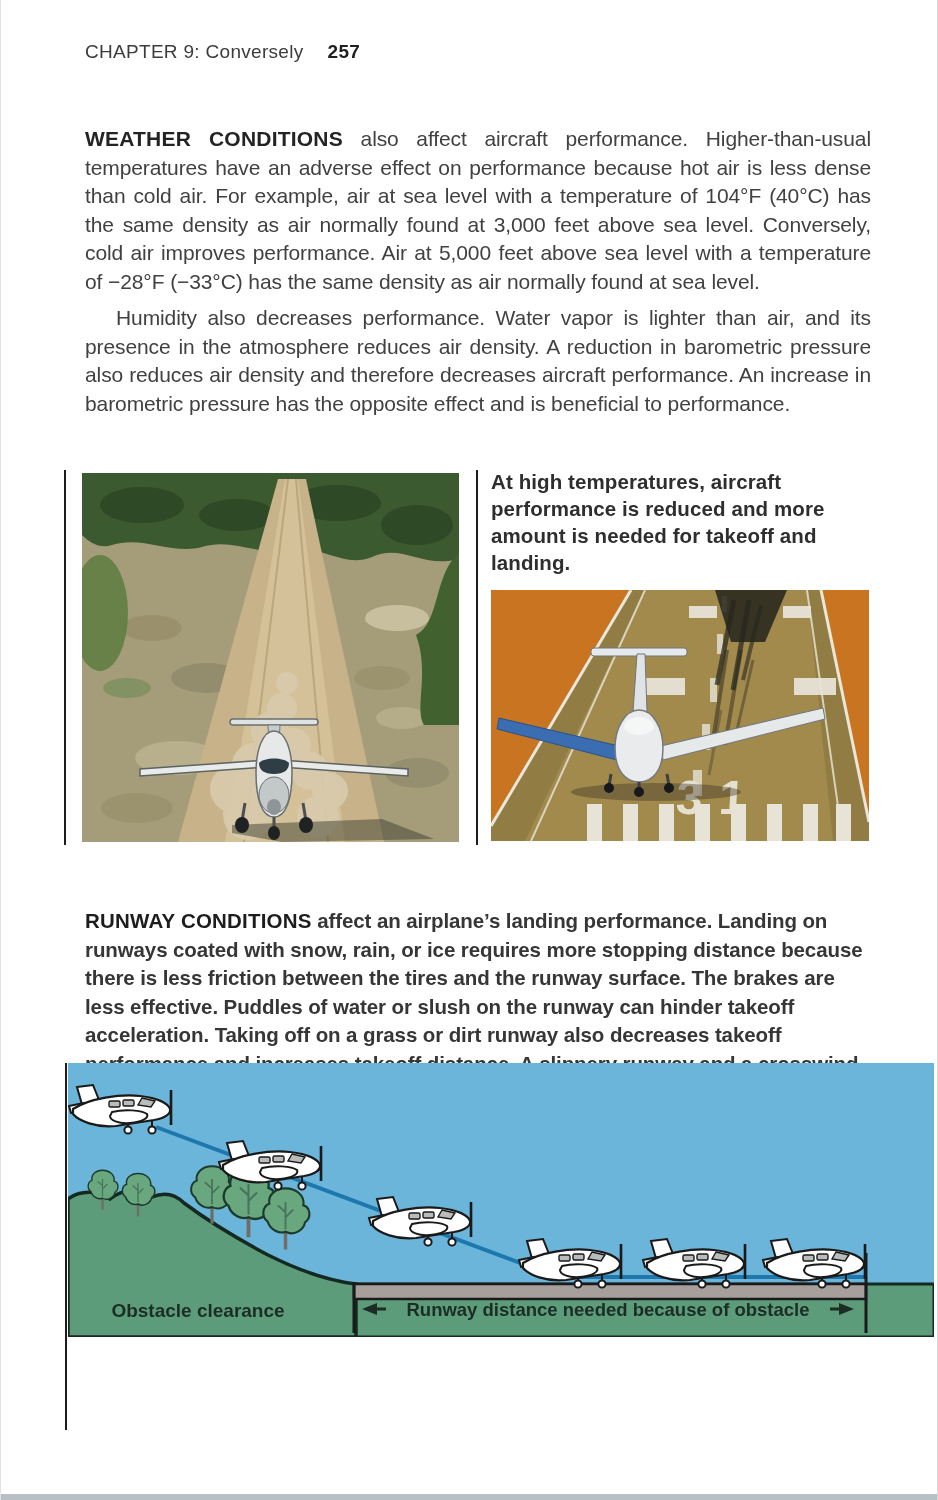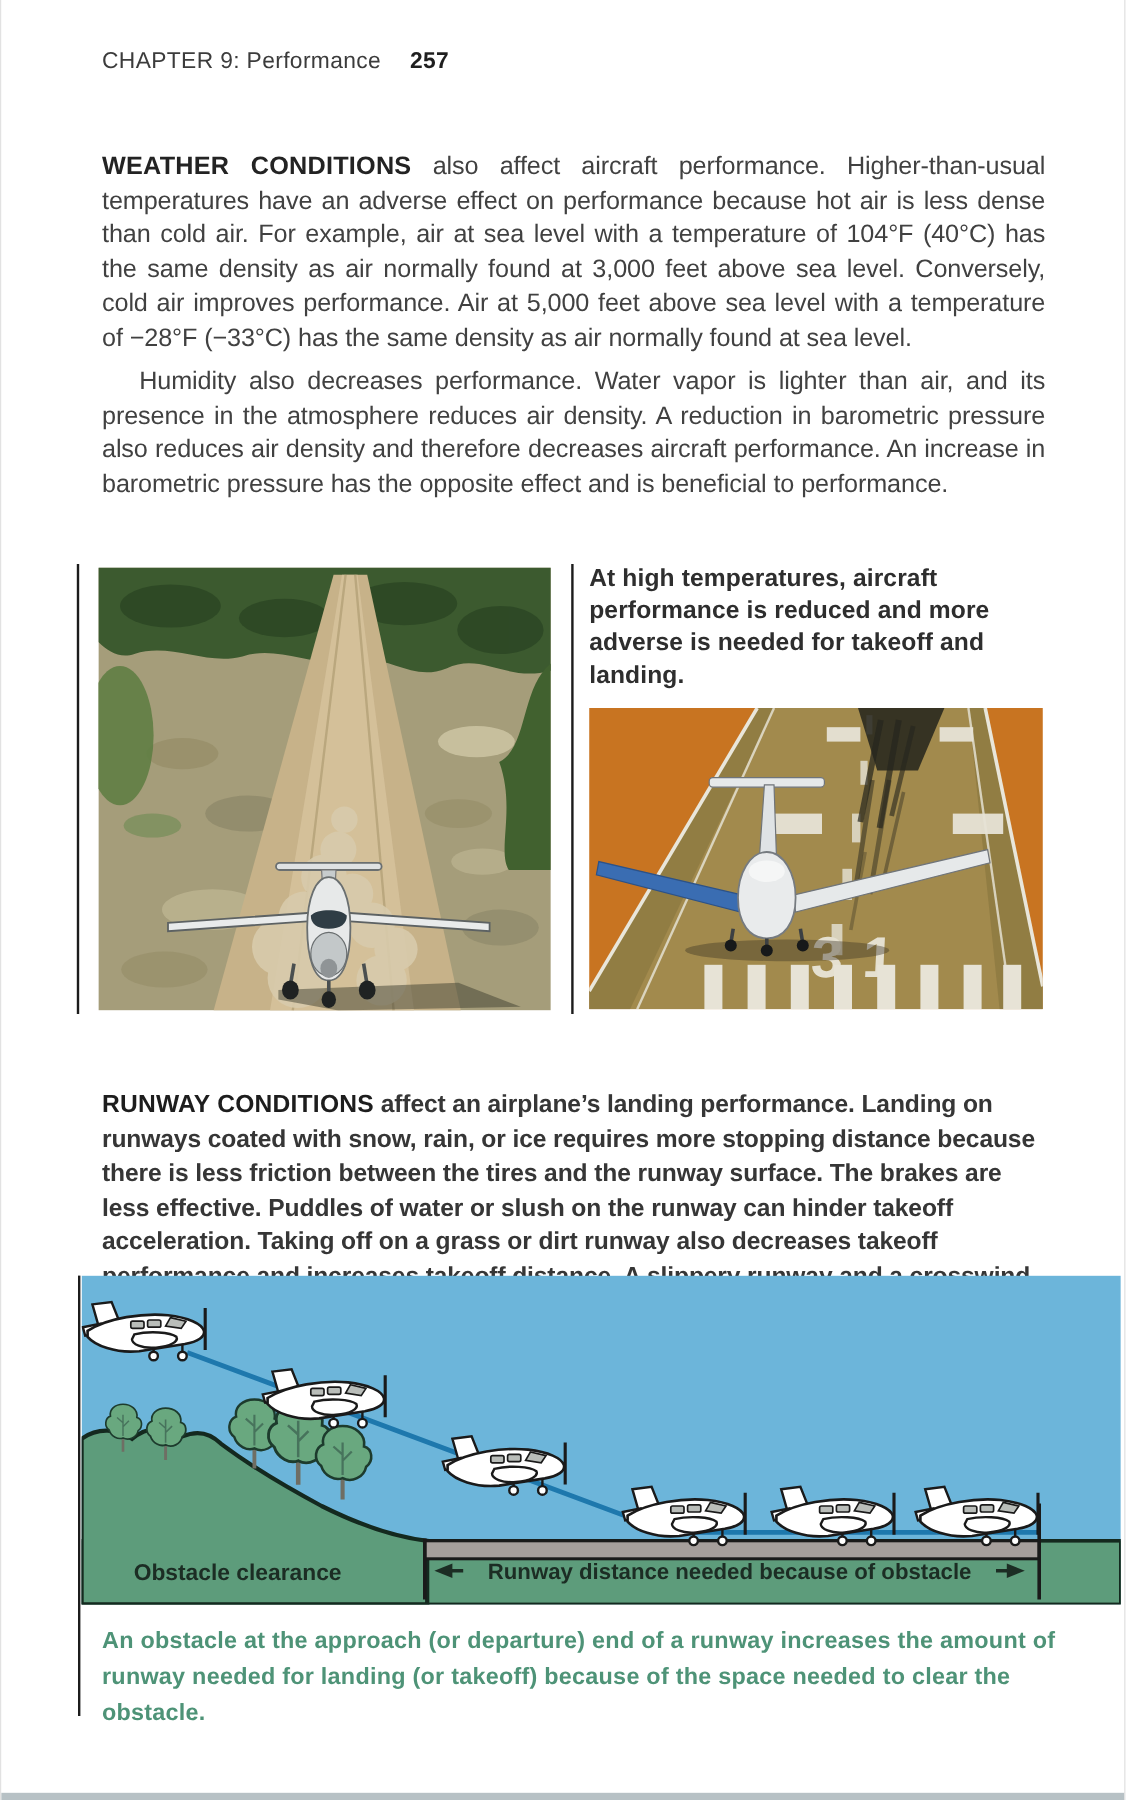--- a/index.html
+++ b/index.html
@@ -51,21 +51,21 @@
     letter-spacing:.2px;
   }
   svg { display:block; }
 </style>
 </head>
 <body>
 
 <div class="page">
 
   <div class="page-header">
-    <span>CHAPTER 9: Performance</span><span class="pagenum">257</span>
+    <span>CHAPTER 9: Conversely</span><span class="pagenum">257</span>
   </div>
 
   <p class="body-text para-weather"><b>WEATHER CONDITIONS</b><span> also affect aircraft performance. Higher-than-usual temperatures have an adverse effect on performance because hot air is less dense than cold air. For example, air at sea level with a temperature of 104°F (40°C) has the same density as air normally found at 3,000 feet above sea level. Conversely, cold air improves performance. Air at 5,000 feet above sea level with a temperature of −28°F (−33°C) has the same density as air normally found at sea level.</span></p>
 
   <p class="body-text para-humidity">Humidity also decreases performance. Water vapor is lighter than air, and its presence in the atmosphere reduces air density. A reduction in barometric pressure also reduces air density and therefore decreases aircraft performance. An increase in barometric pressure has the opposite effect and is beneficial to performance.</p>
 
   <div class="vrule rule-photos-left"></div>
   <div class="vrule rule-photos-mid"></div>
 
   <svg class="photo-left" viewBox="0 0 377 369" aria-hidden="true">
@@ -121,21 +121,21 @@
       <ellipse cx="192" cy="334" rx="7" ry="8" fill="#8f9496"></ellipse>
       <line x1="163" y1="330" x2="160" y2="348" stroke="#4a4f50" stroke-width="3"></line>
       <line x1="221" y1="330" x2="224" y2="348" stroke="#4a4f50" stroke-width="3"></line>
       <line x1="192" y1="344" x2="192" y2="356" stroke="#4a4f50" stroke-width="3"></line>
       <ellipse cx="160" cy="352" rx="7" ry="8" fill="#1f2222"></ellipse>
       <ellipse cx="224" cy="352" rx="7" ry="8" fill="#1f2222"></ellipse>
       <ellipse cx="192" cy="360" rx="6" ry="7" fill="#1f2222"></ellipse>
     </g>
   </svg>
 
-  <div class="fig-caption">At high temperatures, aircraft performance is reduced and more adverse is needed for takeoff and landing.</div>
+  <div class="fig-caption">At high temperatures, aircraft performance is reduced and more amount is needed for takeoff and landing.</div>
 
   <svg class="photo-right" viewBox="0 0 378 251" aria-hidden="true">
     <rect x="0" y="0" width="378" height="251" fill="#cf7c28"></rect>
     <polygon points="0,0 140,0 0,238" fill="#c26d1c" opacity=".55"></polygon>
     <polygon points="330,0 378,0 378,230" fill="#c26d1c" opacity=".55"></polygon>
 
     <polygon points="140,0 330,0 378,232 378,251 0,251 0,236" fill="#a28a4d"></polygon>
     <polygon points="140,0 154,0 34,251 0,251 0,236" fill="#8e7a42" opacity=".85"></polygon>
     <polygon points="316,0 330,0 378,232 378,251 342,251" fill="#8e7a42" opacity=".85"></polygon>
     <line x1="140" y1="0" x2="0" y2="236" stroke="#e9e6da" stroke-width="3"></line>
@@ -252,16 +252,15 @@
     <line x1="798" y1="190" x2="798" y2="270" stroke="#1a1a1a" stroke-width="3"></line>
 
     <text x="130" y="254" text-anchor="middle" font-family="Liberation Sans, sans-serif" font-size="19" font-weight="700" fill="#1c2d24">Obstacle clearance</text>
     <line x1="318" y1="246" x2="302" y2="246" stroke="#1c2d24" stroke-width="3"></line>
     <polygon points="294,246 309,240 309,252" fill="#1c2d24"></polygon>
     <text x="540" y="253" text-anchor="middle" font-family="Liberation Sans, sans-serif" font-size="18.5" font-weight="700" fill="#1c2d24">Runway distance needed because of obstacle</text>
     <line x1="762" y1="246" x2="778" y2="246" stroke="#1c2d24" stroke-width="3"></line>
     <polygon points="786,246 771,240 771,252" fill="#1c2d24"></polygon>
   </svg>
 
-  <p class="green-caption">An obstacle at the approach (or departure) end of a runway increases the amount of runway needed for landing (or takeoff) because of the space needed to clear the obstacle.</p>
 
   <div class="page-bottom-edge"></div>
 </div>
 
 </body></html>

